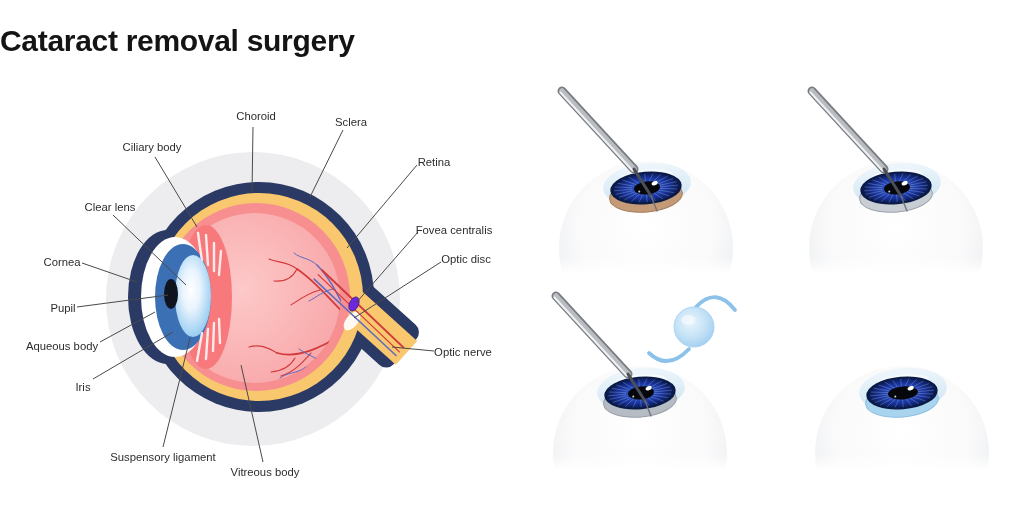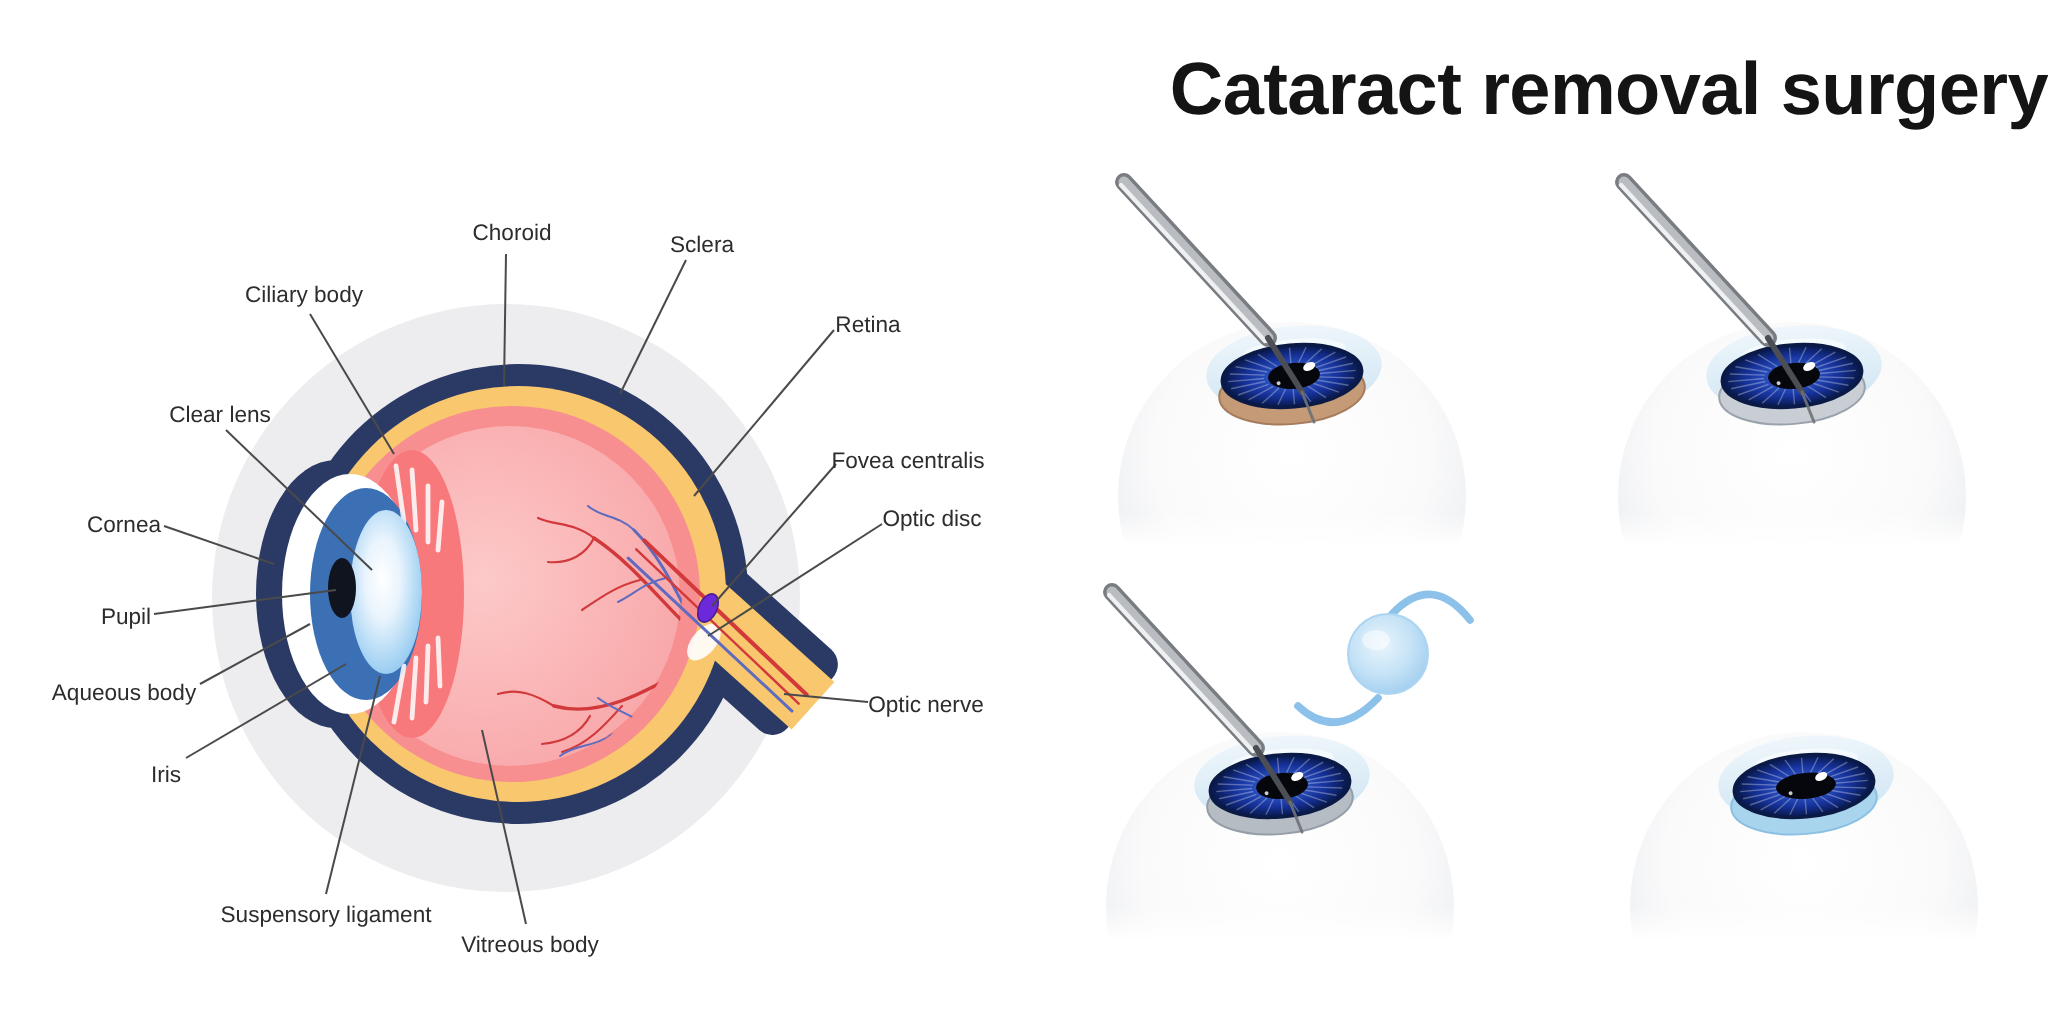--- a/index.html
+++ b/index.html
@@ -1,19 +1,19 @@
 <!DOCTYPE html>
 <html><head>
 <meta charset="utf-8">
 <style>
   html,body{margin:0;padding:0;background:#fff;}
   .stage{position:relative;width:1024px;height:512px;background:#fff;overflow:hidden;
          font-family:"Liberation Sans",sans-serif;}
-  .title{position:absolute;top:24px;left:0;width:100%;text-align:right;
-         font-size:37px;font-weight:800;color:#141414;letter-spacing:-.3px;}
+  .title{position:absolute;top:24px;left:0;width:100%;text-align:left;
+         font-size:30px;font-weight:800;color:#141414;letter-spacing:-.3px;}
   svg{position:absolute;}
   #anatomy{left:0;top:75px;}
   #panels{left:530px;top:64px;}
   .lbl{font-size:11.3px;fill:#2d2d2d;}
 </style>
 </head>
 <body>
 
 <div class="stage">
 

